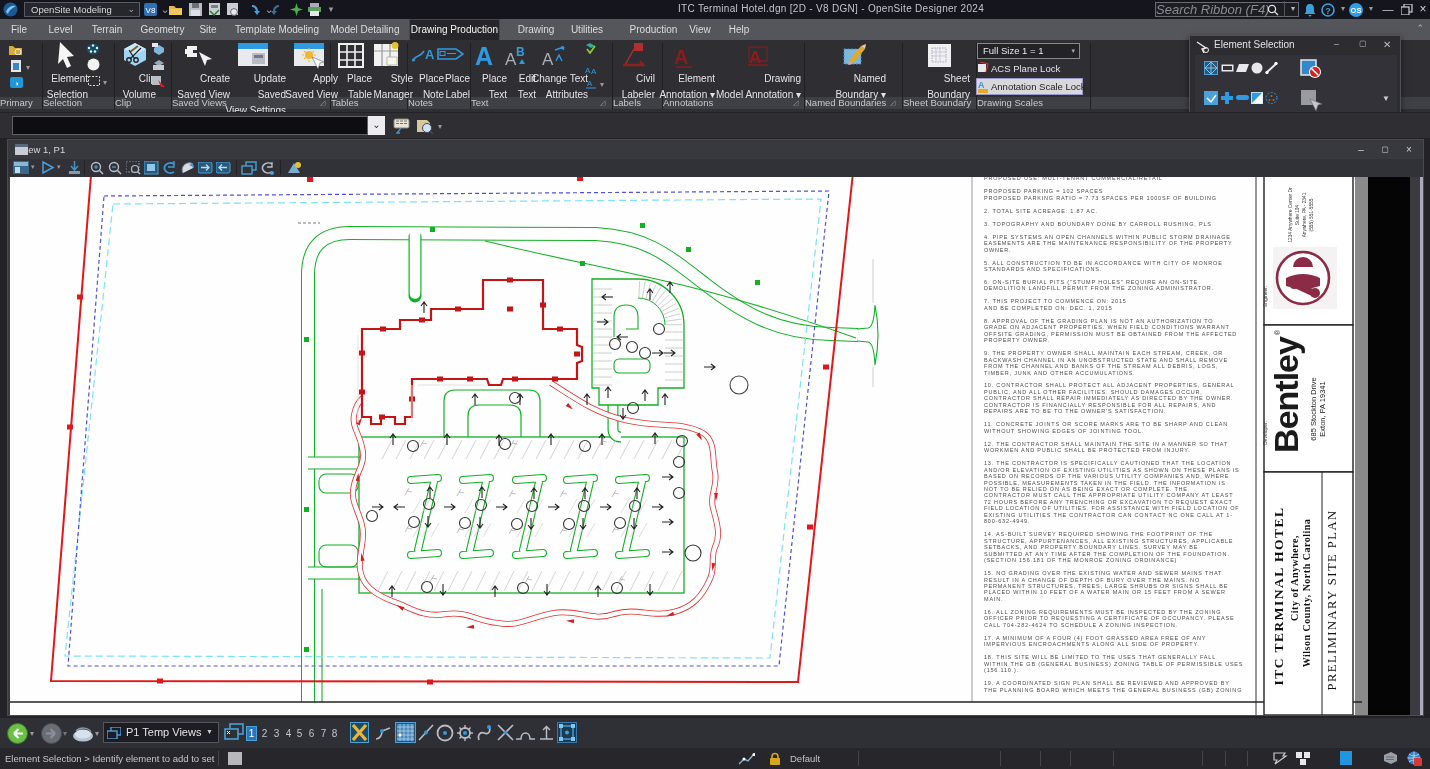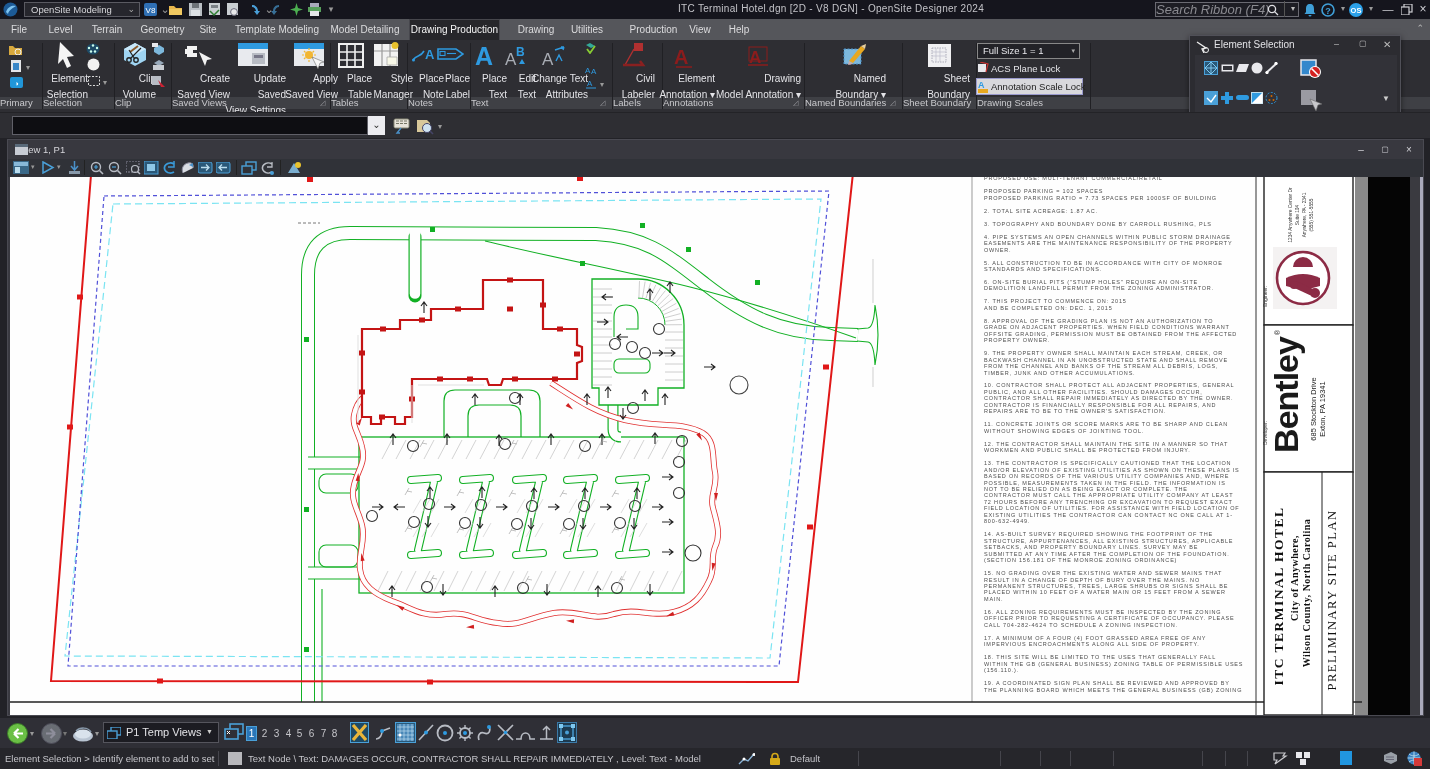--- a/index.html
+++ b/index.html
@@ -1078,21 +1078,20 @@
         <rect x="0" y="13" width="4" height="4" fill="#7ec8f0"></rect>
         <rect x="12" y="13" width="4" height="4" fill="#7ec8f0"></rect>
         <circle cx="8" cy="8.5" r="2" fill="#4aa0d8"></circle>
       </svg>
   </div>
 
   <div id="statusbar">
     <span style="position:absolute;left:5px">Element Selection &gt; Identify element to add to set</span>
     <div class="ssep" style="left:218px"></div>
     <div class="abs" style="left:228px;top:4px;width:14px;height:13px;background:#b8b8bc"></div>
-    <span style="position:absolute;left:248px">Text Node \ Text: DAMAGES OCCUR, CONTRACTOR SHALL REPAIR IMMEDIATELY , Level: Text - Model</span>
     <svg class="abs" style="left:738px;top:5px" width="17" height="12">
         <path d="M1 11 L6 6 L10 8 L16 1" stroke="#8ab4d8" stroke-width="1.4" fill="none"></path>
         <circle cx="6" cy="6" r="1.5" fill="#fff"></circle>
         <circle cx="16" cy="1.5" r="1.5" fill="#fff"></circle>
       </svg>
     <svg class="abs" style="left:768px;top:4px" width="14" height="14">
         <rect x="2" y="6" width="10" height="7" rx="1" fill="#d4a818"></rect>
         <path d="M4 6 V4.5 a3 3 0 0 1 6 0 V6" fill="none" stroke="#d4a818" stroke-width="1.6"></path>
       </svg>
     <span style="position:absolute;left:790px">Default</span>

